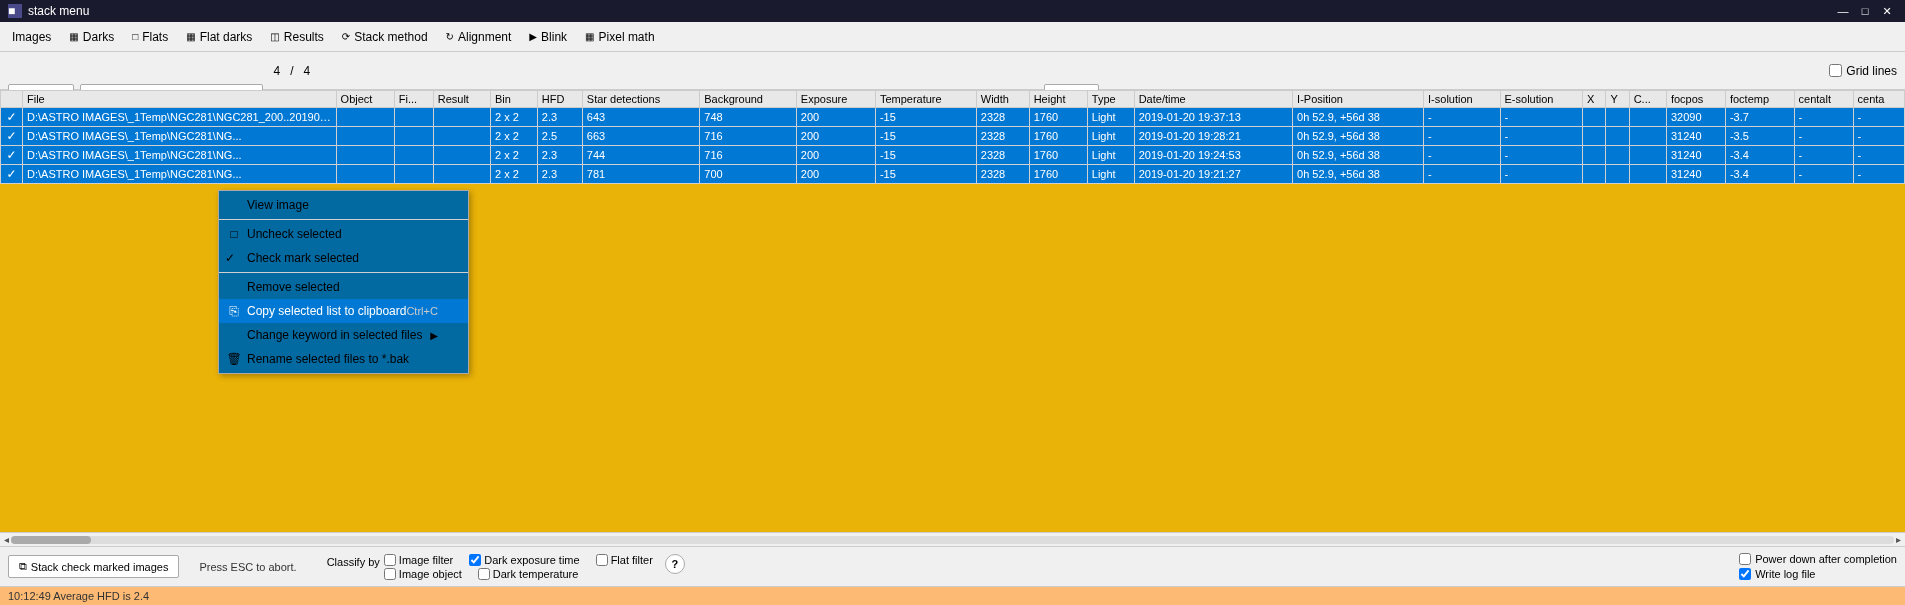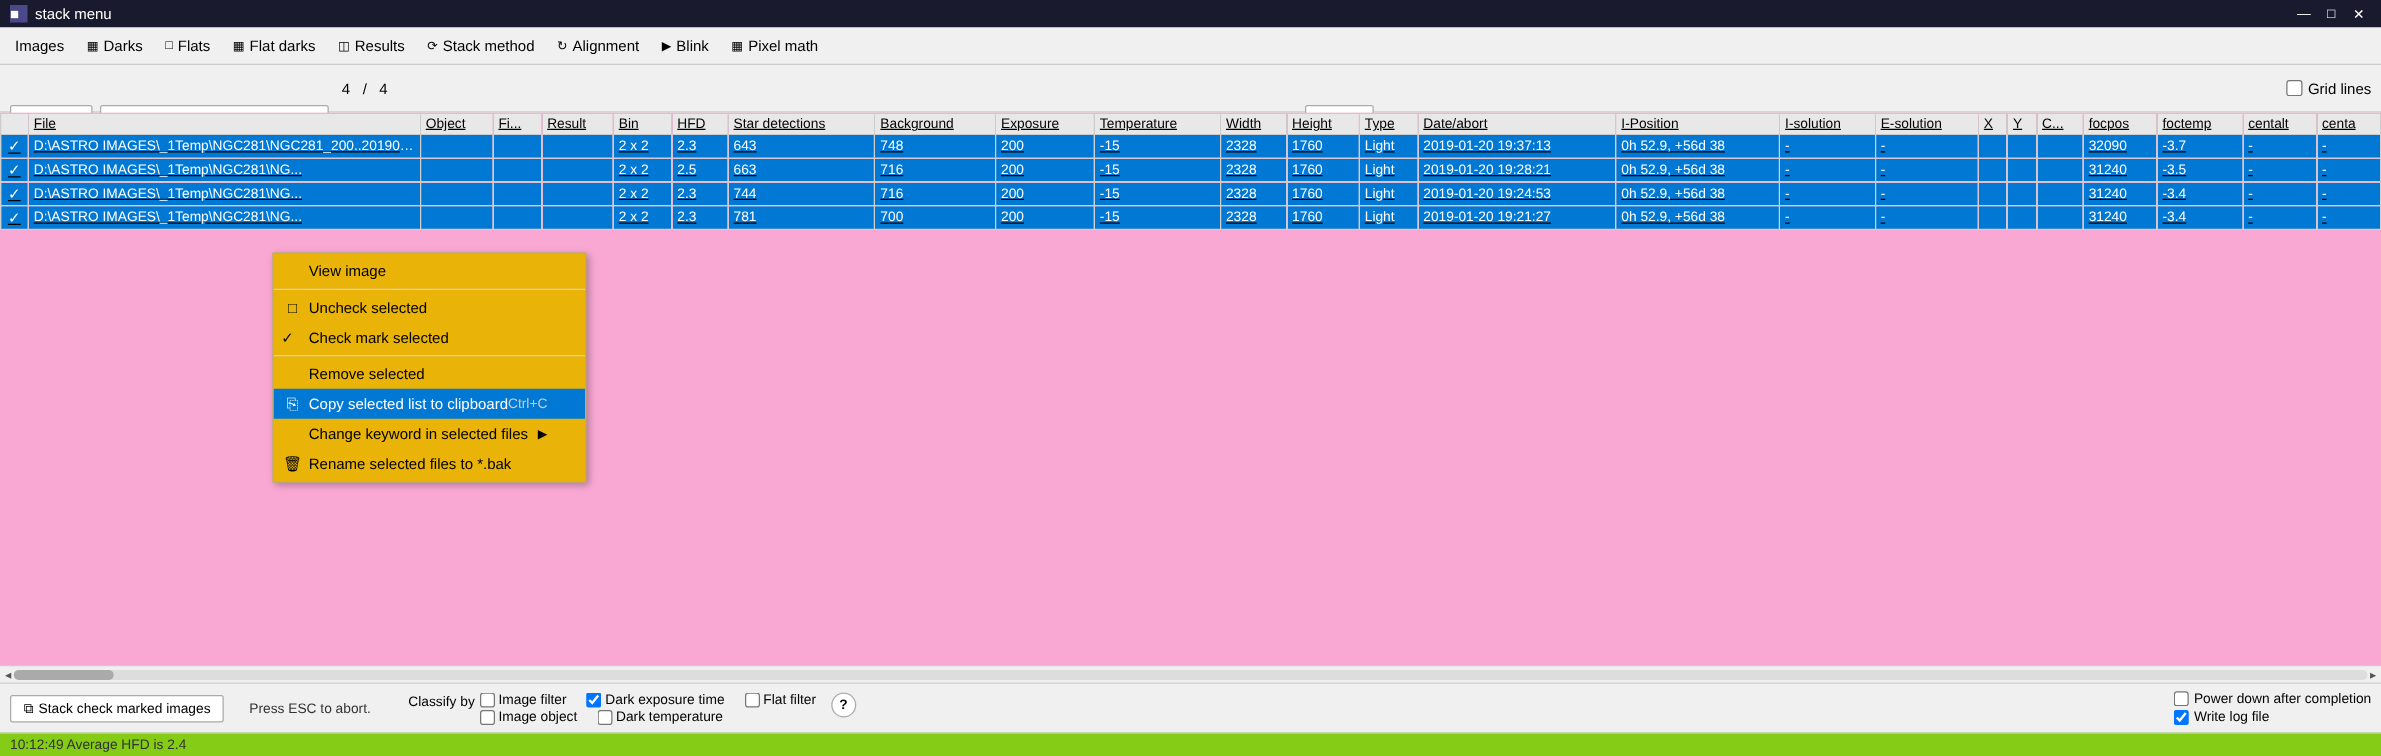--- a/index.html
+++ b/index.html
@@ -20,28 +20,28 @@
     
     .toolbar { background: #f0f0f0; height: 38px; display: flex; align-items: center; padding: 2px 8px; border-bottom: 1px solid #ccc; gap: 6px; }
     .toolbar-btn { background: #fff; border: 1px solid #aaa; padding: 3px 12px; cursor: pointer; font-size: 12px; border-radius: 2px; margin-top: 48px; }
     .toolbar-label { font-size: 12px; }
     .toolbar-count { font-size: 12px; padding: 0 4px; }
     .toolbar-spacer { flex: 1; }
     .toolbar-gridlines { display: flex; align-items: center; gap: 4px; font-size: 12px; }
     .toolbar-checkbox { width: 13px; height: 13px; }
 
     
-    .table-container { flex: 1; overflow: auto; background: #f9a8d4; position: relative; text-decoration: underline; }
+    .table-container { flex: 1; overflow: auto; background: #eab308; position: relative; }
     .data-table { width: 100%; border-collapse: collapse; font-size: 11px; }
     .data-table th { background: #e8e8e8; border: 1px solid #ccc; padding: 2px 4px; text-align: left; font-weight: normal; white-space: nowrap; position: sticky; top: 0; z-index: 10; }
     .data-table td { border: 1px solid #d0d0d0; padding: 2px 4px; white-space: nowrap; overflow: hidden; max-width: 120px; text-overflow: ellipsis; }
     .data-table tr.selected td { background: #0078d4; color: #fff; }
 
     
-    .context-menu { position: absolute; top: 100px; left: 218px; background: #eab308; border: 1px solid #aaa; box-shadow: 2px 2px 6px rgba(0,0,0,0.3); z-index: 100; min-width: 240px; padding: 2px 0; margin-top: 12px; }
+    .context-menu { position: absolute; top: 100px; left: 218px; background: #0369a1; border: 1px solid #aaa; box-shadow: 2px 2px 6px rgba(0,0,0,0.3); z-index: 100; min-width: 240px; padding: 2px 0; }
     .ctx-item { padding: 5px 30px 5px 28px; cursor: pointer; font-size: 12px; display: flex; align-items: center; justify-content: space-between; position: relative; }
     .ctx-item.active-item { background: #0078d4; color: #fff; }
     .ctx-separator { height: 1px; background: #d0d0d0; margin: 2px 0; }
     .ctx-icon { position: absolute; left: 6px; width: 18px; height: 18px; display: flex; align-items: center; justify-content: center; }
     .ctx-shortcut { font-size: 11px; color: #888; }
     .ctx-item.active-item .ctx-shortcut { color: #ccc; }
     .ctx-arrow { font-size: 10px; }
     .ctx-checkmark { position: absolute; left: 6px; font-size: 12px; }
 
     
@@ -58,21 +58,21 @@
     .classify-options { display: flex; flex-direction: column; gap: 2px; }
     .classify-row { display: flex; gap: 16px; }
     .classify-check { display: flex; align-items: flex-start; gap: 3px; font-size: 11px; }
     .classify-check input { width: 12px; height: 12px; }
     .help-btn { background: #fff; border: 1px solid #aaa; border-radius: 50%; width: 20px; height: 20px; display: flex; align-items: center; justify-content: center; font-size: 11px; cursor: pointer; font-weight: bold; margin-left: 8px; }
     .power-section { margin-left: auto; display: flex; flex-direction: column; gap: 3px; }
     .power-check { display: flex; align-items: center; gap: 4px; font-size: 11px; }
     .power-check input { width: 12px; height: 12px; }
 
     
-    .status-bar { background: #84cc16; border-top: 1px solid #ccc; padding: 3px 8px; font-size: 11px; color: #333; }
+    .status-bar { background: #fdba74; border-top: 1px solid #ccc; padding: 3px 8px; font-size: 11px; color: #333; }
 
     
     .main-content { display: flex; flex-direction: column; height: calc(605px - 22px - 30px); }
     .table-area { flex: 1; overflow: hidden; position: relative; display: flex; flex-direction: column; }
 
     
     .check-cell { text-align: center; width: 22px; }
     .check-mark { color: #000; font-size: 12px; }
     .selected .check-mark { color: #fff; }
 
@@ -138,21 +138,21 @@
             <th>Result</th>
             <th>Bin</th>
             <th>HFD</th>
             <th>Star detections</th>
             <th>Background</th>
             <th>Exposure</th>
             <th>Temperature</th>
             <th>Width</th>
             <th>Height</th>
             <th>Type</th>
-            <th>Date/abort</th>
+            <th>Date/time</th>
             <th>I-Position</th>
             <th>I-solution</th>
             <th>E-solution</th>
             <th>X</th>
             <th>Y</th>
             <th>C...</th>
             <th>focpos</th>
             <th>foctemp</th>
             <th>centalt</th>
             <th>centa</th>

